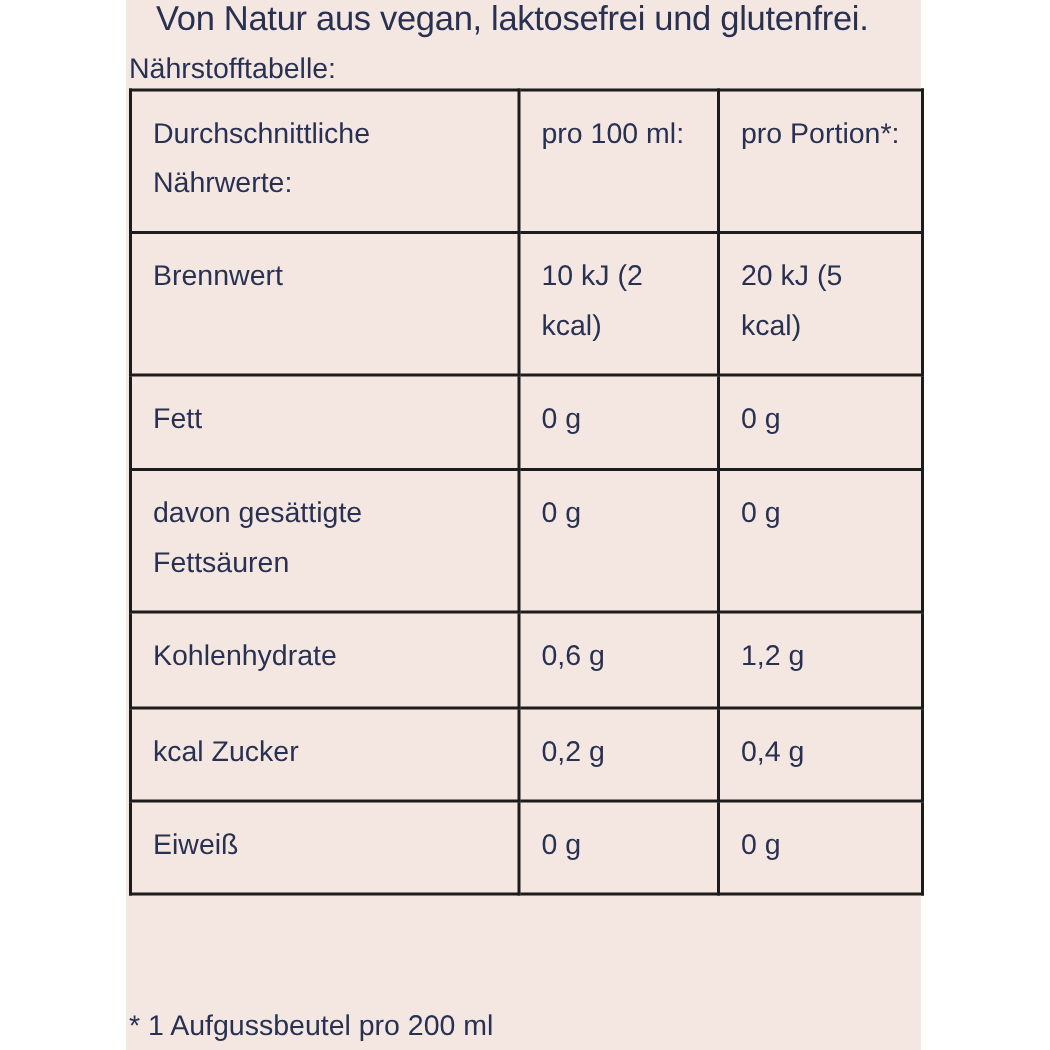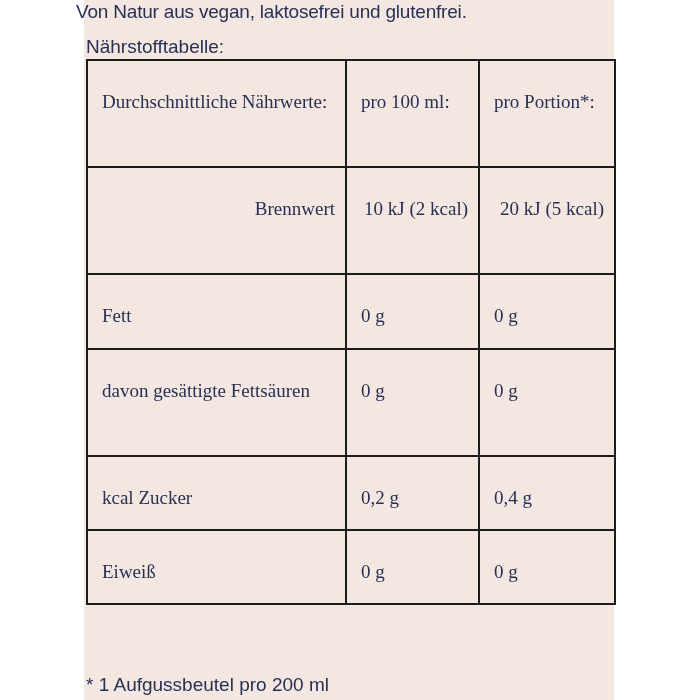--- a/index.html
+++ b/index.html
@@ -1,28 +1,28 @@
 <!DOCTYPE html>
 <html><head>
 <meta charset="utf-8">
 <style>
   html, body { margin: 0; padding: 0; background: #ffffff; }
   body { width: 700px; height: 700px; position: relative; overflow: hidden;
          font-family: "Liberation Sans", sans-serif; color: #283152; }
   .panel { position: absolute; left: 84px; top: 0; width: 530px; height: 700px; background: #f4e6e1; }
-  .intro { position: absolute; left: 76px; top: 0px; font-size: 19px; line-height: 24px; white-space: nowrap; letter-spacing: -0.2px; }
+  .intro { position: absolute; left: 104px; top: 0px; font-size: 23px; line-height: 24px; white-space: nowrap; letter-spacing: -0.2px; }
   .title { position: absolute; left: 86px; top: 35px; font-size: 19px; line-height: 24px; white-space: nowrap; }
   table.nutri { position: absolute; left: 86px; top: 59px; width: 528px; border-collapse: collapse; table-layout: fixed; }
   table.nutri td { border: 2px solid #1c1c1c; vertical-align: top; font-size: 19px; line-height: 33px;
-                   padding: 24px 10px 0 14px; color: #283152; font-family: Liberation Serif, serif; }
+                   padding: 12px 10px 0 14px; color: #283152; }
   table.nutri col.c1 { width: 259px; }
   table.nutri col.c2 { width: 133px; }
   table.nutri col.c3 { width: 136px; }
   .r-h  td { height: 81px; }
-  .r-br td { height: 81px; text-align: right; }
+  .r-br td { height: 81px; }
   .r-f  td { height: 49px; }
   .r-gs td { height: 81px; }
   .r-k  td { height: 50px; }
   .r-z  td { height: 48px; }
   .r-e  td { height: 48px; }
   .r-s  td { height: 48px; }
   .footnote { position: absolute; left: 86px; top: 673px; font-size: 19px; line-height: 24px; white-space: nowrap; }
 </style>
 </head>
 <body>
@@ -52,20 +52,25 @@
   <tr class="r-f">
     <td>Fett</td>
     <td>0 g</td>
     <td>0 g</td>
   </tr>
   <tr class="r-gs">
     <td>davon gesättigte Fettsäuren</td>
     <td>0 g</td>
     <td>0 g</td>
   </tr>
+  <tr class="r-k">
+    <td>Kohlenhydrate</td>
+    <td>0,6 g</td>
+    <td>1,2 g</td>
+  </tr>
   <tr class="r-z">
     <td>kcal Zucker</td>
     <td>0,2 g</td>
     <td>0,4 g</td>
   </tr>
   <tr class="r-e">
     <td>Eiweiß</td>
     <td>0 g</td>
     <td>0 g</td>
   </tr>

